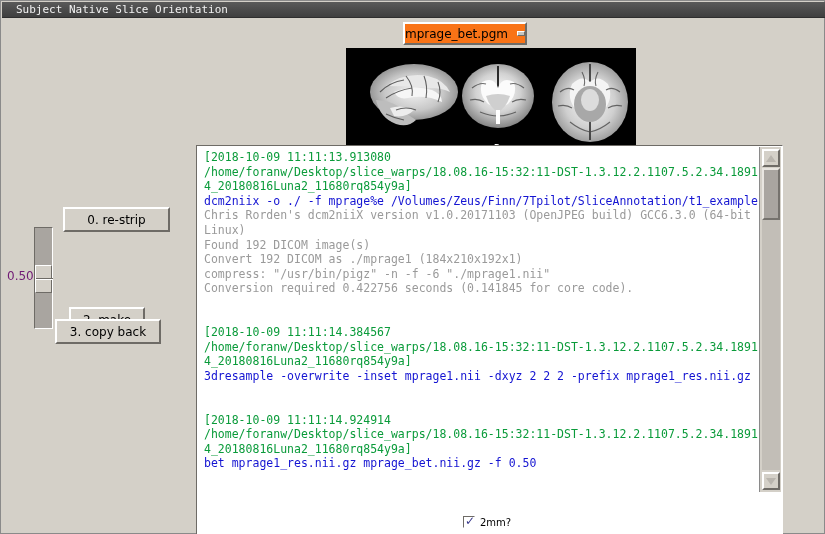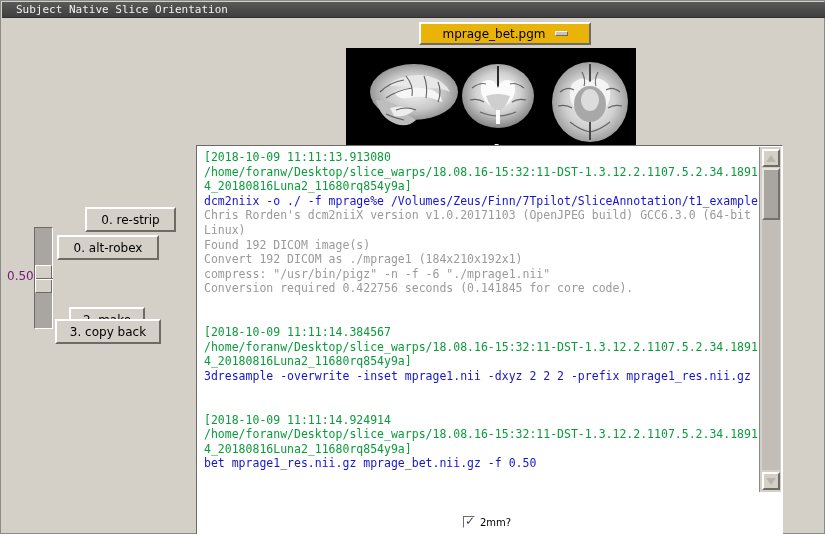--- a/index.html
+++ b/index.html
@@ -41,25 +41,25 @@
     font-family: "DejaVu Sans Mono", monospace;
     font-size: 11px;
     letter-spacing: 0px;
     padding-left: 14px;
     white-space: nowrap;
   }
 
   
   .optionmenu {
     position: absolute;
-    left: 418px;
+    left: 402px;
     top: 21px;
-    width: 172px;
+    width: 124px;
     height: 23px;
-    background: #eab308;
+    background: #f97316;
     border-top: 2px solid #ffffff;
     border-left: 2px solid #ffffff;
     border-right: 2px solid #6e6b66;
     border-bottom: 2px solid #6e6b66;
     box-sizing: border-box;
     display: flex;
     align-items: center;
     justify-content: center;
     cursor: default;
   }
@@ -164,21 +164,21 @@
     box-sizing: border-box;
     display: flex;
     align-items: center;
     justify-content: center;
     font-family: "DejaVu Sans", sans-serif;
     font-size: 12px;
     color: #000;
     cursor: default;
     white-space: nowrap;
   }
-  #btn-restrip  { left: 62px;  top: 206px; width: 91px;  height: 25px; margin-left: 22px; }
+  #btn-restrip  { left: 62px;  top: 206px; width: 107px;  height: 25px; }
   #btn-altrobex { left: 56px;  top: 234px; width: 102px; height: 25px; }
   #btn-warp     { left: 68px;  top: 262px; width: 76px;  height: 25px; }
   #btn-make     { left: 68px;  top: 290px; width: 76px;  height: 25px; margin-top: 16px; }
   #btn-copyback { left: 54px;  top: 318px; width: 106px; height: 25px; }
 
   
   .console-wrap {
     position: absolute;
     left: 195px;
     top: 144px;
@@ -402,21 +402,20 @@
       <text class="rlabel" x="240" y="106" fill="#ffffff" font-size="8" font-weight="bold" font-family="DejaVu Sans, sans-serif">R</text>
     </svg>
   </div>
 
   <div class="scalelabel">0.50</div>
   <div class="scale">
     <div class="scale-thumb"></div>
   </div>
 
   <div class="btn" id="btn-restrip">0. re-strip</div>
-  <div class="btn" id="btn-altrobex">0. alt-robex</div>
   <div class="btn" id="btn-make">2. make</div>
   <div class="btn" id="btn-copyback">3. copy back</div>
 
   <div class="console-wrap">
     <div class="console-text" id="console-text"><div class="ln c-green">[2018-10-09 11:11:13.913080</div><div class="ln c-green">/home/foranw/Desktop/slice_warps/18.08.16-15:32:11-DST-1.3.12.2.1107.5.2.34.1891</div><div class="ln c-green">4_20180816Luna2_11680rq854y9a]</div><div class="ln c-blue">dcm2niix -o ./ -f mprage%e /Volumes/Zeus/Finn/7Tpilot/SliceAnnotation/t1_example</div><div class="ln c-gray">Chris Rorden's dcm2niiX version v1.0.20171103 (OpenJPEG build) GCC6.3.0 (64-bit</div><div class="ln c-gray">Linux)</div><div class="ln c-gray">Found 192 DICOM image(s)</div><div class="ln c-gray">Convert 192 DICOM as ./mprage1 (184x210x192x1)</div><div class="ln c-gray">compress: "/usr/bin/pigz" -n -f -6 "./mprage1.nii"</div><div class="ln c-gray">Conversion required 0.422756 seconds (0.141845 for core code).</div><div class="ln c-blank">&nbsp;</div><div class="ln c-blank">&nbsp;</div><div class="ln c-green">[2018-10-09 11:11:14.384567</div><div class="ln c-green">/home/foranw/Desktop/slice_warps/18.08.16-15:32:11-DST-1.3.12.2.1107.5.2.34.1891</div><div class="ln c-green">4_20180816Luna2_11680rq854y9a]</div><div class="ln c-blue">3dresample -overwrite -inset mprage1.nii -dxyz 2 2 2 -prefix mprage1_res.nii.gz</div><div class="ln c-blank">&nbsp;</div><div class="ln c-blank">&nbsp;</div><div class="ln c-green">[2018-10-09 11:11:14.924914</div><div class="ln c-green">/home/foranw/Desktop/slice_warps/18.08.16-15:32:11-DST-1.3.12.2.1107.5.2.34.1891</div><div class="ln c-green">4_20180816Luna2_11680rq854y9a]</div><div class="ln c-blue">bet mprage1_res.nii.gz mprage_bet.nii.gz -f 0.50</div></div>
 
     <div class="vsb">
       <div class="sb-arrow up">
         <span class="tri up"></span>
       </div>

